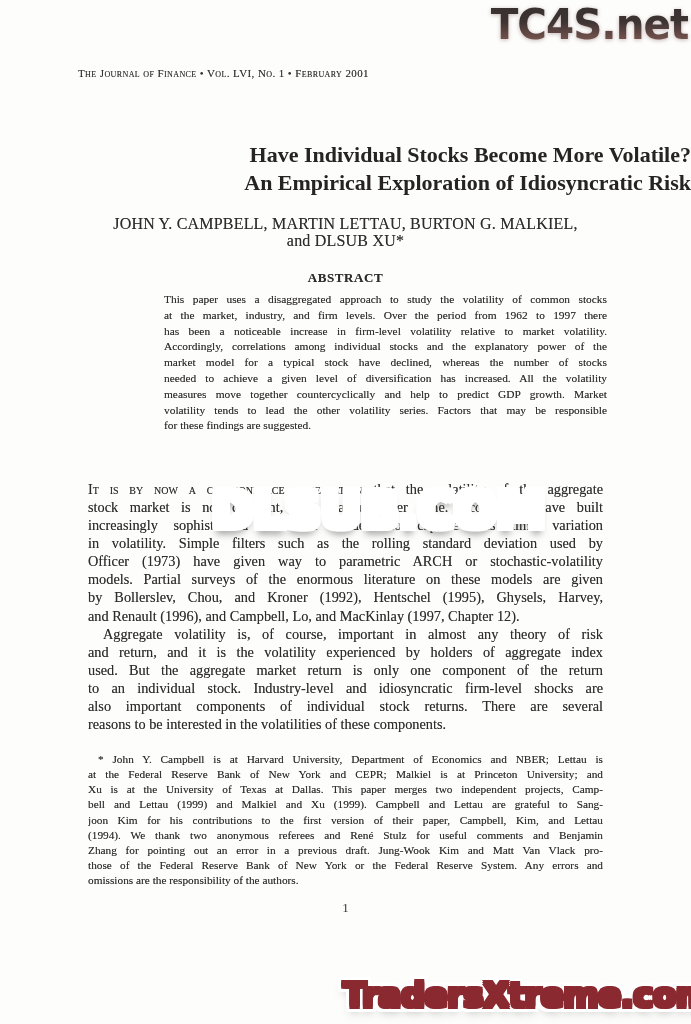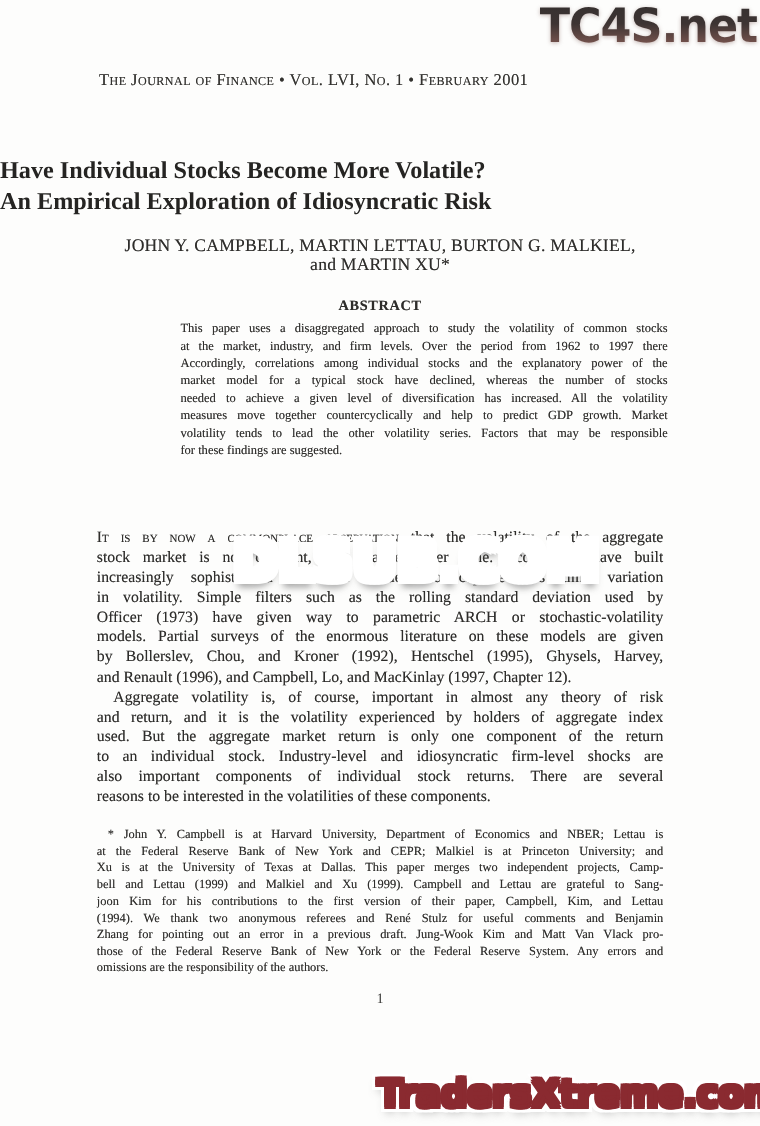--- a/index.html
+++ b/index.html
@@ -8,29 +8,29 @@
     width: 691px; height: 1024px;
     margin: 0 auto;
     background: #fdfdfc;
     overflow: hidden;
     font-family: "Liberation Serif", serif;
     color: #2e2d2b;
   }
   .soft { text-shadow: 0 0 0.5px rgba(46,45,43,0.55); }
 
   .journal-line {
-    position: absolute; left: 90px; top: 67px;
-    font-size: 15px; line-height: 13px;
+    position: absolute; left: 78px; top: 67px;
+    font-size: 11px; line-height: 13px;
     font-variant: small-caps; letter-spacing: 0.4px;
     color: #33322f;
   }
 
   .title {
     position: absolute; left: 0; right: 0; top: 141px;
-    text-align: left;
+    text-align: right;
     font-weight: bold; font-size: 22px; line-height: 28px;
     color: #252422;
   }
 
   .authors {
     position: absolute; left: 0; right: 0; top: 215px;
     text-align: center;
     font-size: 16px; line-height: 17px; letter-spacing: 0.2px;
   }
 
@@ -122,28 +122,29 @@
 
   <div class="journal-line soft">The Journal of Finance • Vol. LVI, No. 1 • February 2001</div>
 
   <div class="title">
     <div>Have Individual Stocks Become More Volatile?</div>
     <div>An Empirical Exploration of Idiosyncratic Risk</div>
   </div>
 
   <div class="authors soft">
     <div>JOHN Y. CAMPBELL, MARTIN LETTAU, BURTON G. MALKIEL,</div>
-    <div>and MARTIN XU*</div>
+    <div>and DLSUB XU*</div>
   </div>
 
   <div class="abstract-heading soft">ABSTRACT</div>
 
   <div class="abstract soft">
     <div class="jline">This paper uses a disaggregated approach to study the volatility of common stocks</div>
     <div class="jline">at the market, industry, and firm levels. Over the period from 1962 to 1997 there</div>
+    <div class="jline">has been a noticeable increase in firm-level volatility relative to market volatility.</div>
     <div class="jline">Accordingly, correlations among individual stocks and the explanatory power of the</div>
     <div class="jline">market model for a typical stock have declined, whereas the number of stocks</div>
     <div class="jline">needed to achieve a given level of diversification has increased. All the volatility</div>
     <div class="jline">measures move together countercyclically and help to predict GDP growth. Market</div>
     <div class="jline">volatility tends to lead the other volatility series. Factors that may be responsible</div>
     <div class="jline last">for these findings are suggested.</div>
   </div>
 
   <div class="body-text soft">
     <div class="jline"><span class="sc">It is by now a commonplace observation</span><span> that the volatility of the aggregate</span></div>

